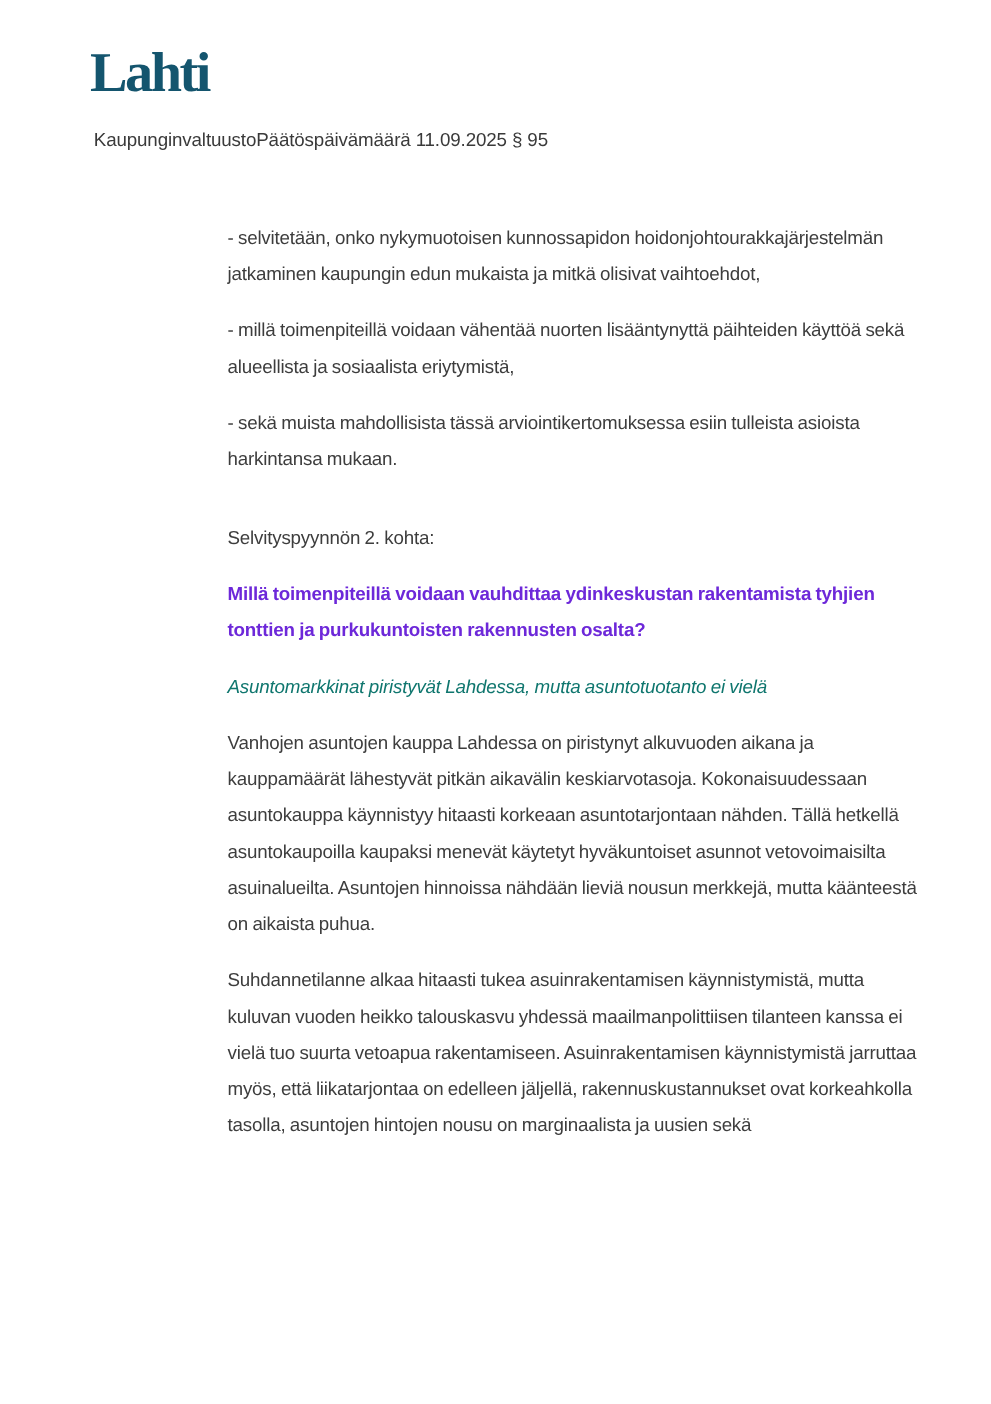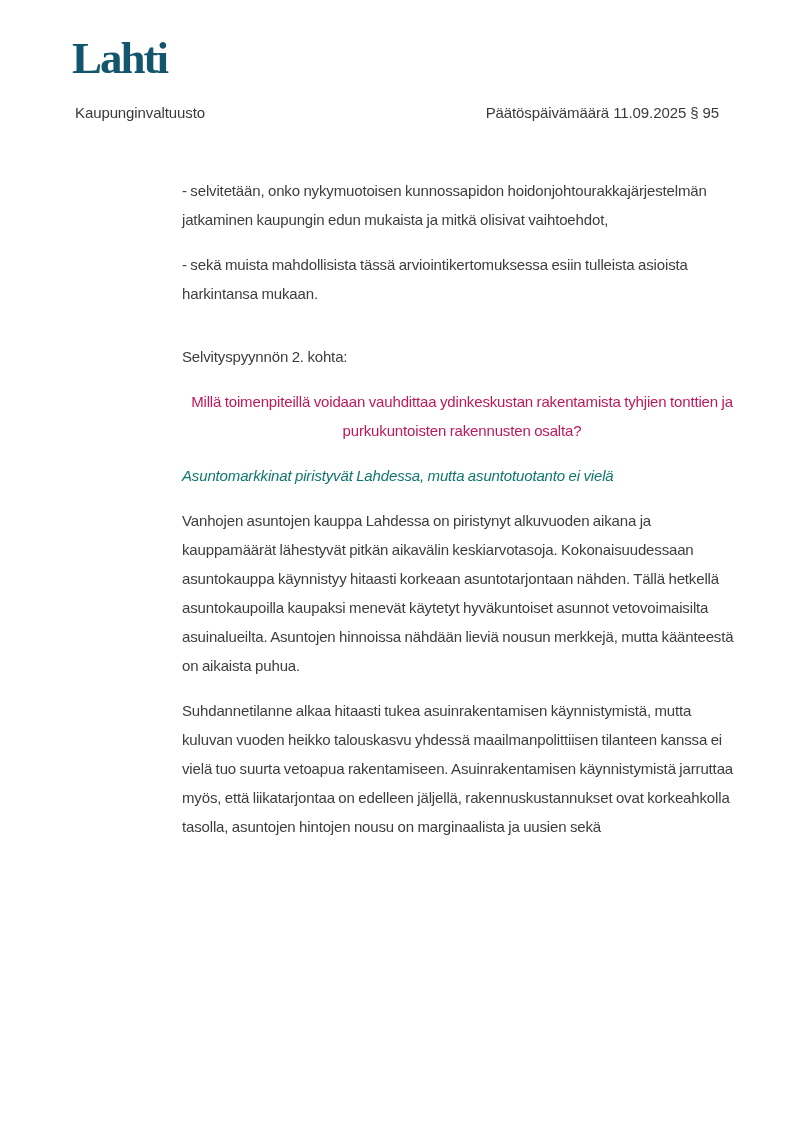--- a/index.html
+++ b/index.html
@@ -31,21 +31,21 @@
     color: #14556e;
     line-height: 1;
     user-select: none;
   }
   .header-row {
     position: absolute;
     left: 75px;
     right: 74px;
     top: 104px;
     display: flex;
-    justify-content: space-between;
+    justify-content: flex-start;
     align-items: baseline;
     font-size: 15px;
     letter-spacing: -0.1px;
     color: #3a3a3a;
   }
   .content {
     position: absolute;
     left: 160px;
     top: 176px;
     width: 560px;
@@ -56,43 +56,43 @@
     color: #3d3d3d;
     margin-left: 22px;
   }
   .content p {
     margin: 0 0 16px 0;
   }
   .section-label {
     margin-top: 34px !important;
   }
   .question-heading {
-    font-weight: normal;
-    color: #be185d;
-    text-align: center;
+    font-weight: bold;
+    color: #6d28d9;
   }
   .italic-subheading {
     font-style: italic;
     color: #0f766e;
   }
 </style>
 </head>
 <body>
 
 <div class="page">
 
   <div class="logo" style="color: rgb(20, 85, 110);">Lahti</div>
 
   <div class="header-row">
     <span>Kaupunginvaltuusto</span>
     <span>Päätöspäivämäärä 11.09.2025 § 95</span>
   </div>
 
   <div class="content">
     <p>- selvitetään, onko nykymuotoisen kunnossapidon hoidonjohtourakkajärjestelmän jatkaminen kaupungin edun mukaista ja mitkä olisivat vaihtoehdot,</p>
+    <p>- millä toimenpiteillä voidaan vähentää nuorten lisääntynyttä päihteiden käyttöä sekä alueellista ja sosiaalista eriytymistä,</p>
     <p>- sekä muista mahdollisista tässä arviointikertomuksessa esiin tulleista asioista harkintansa mukaan.</p>
     <p class="section-label">Selvityspyynnön 2. kohta:</p>
     <p class="question-heading">Millä toimenpiteillä voidaan vauhdittaa ydinkeskustan rakentamista tyhjien tonttien ja purkukuntoisten rakennusten osalta?</p>
     <p class="italic-subheading">Asuntomarkkinat piristyvät Lahdessa, mutta asuntotuotanto ei vielä</p>
     <p>Vanhojen asuntojen kauppa Lahdessa on piristynyt alkuvuoden aikana ja kauppamäärät lähestyvät pitkän aikavälin keskiarvotasoja. Kokonaisuudessaan asuntokauppa käynnistyy hitaasti korkeaan asuntotarjontaan nähden. Tällä hetkellä asuntokaupoilla kaupaksi menevät käytetyt hyväkuntoiset asunnot vetovoimaisilta asuinalueilta. Asuntojen hinnoissa nähdään lieviä nousun merkkejä, mutta käänteestä on aikaista puhua.</p>
     <p>Suhdannetilanne alkaa hitaasti tukea asuinrakentamisen käynnistymistä, mutta kuluvan vuoden heikko talouskasvu yhdessä maailmanpolittiisen tilanteen kanssa ei vielä tuo suurta vetoapua rakentamiseen. Asuinrakentamisen käynnistymistä jarruttaa myös, että liikatarjontaa on edelleen jäljellä, rakennuskustannukset ovat korkeahkolla tasolla, asuntojen hintojen nousu on marginaalista ja uusien sekä</p>
   </div>
 
 </div>
 

